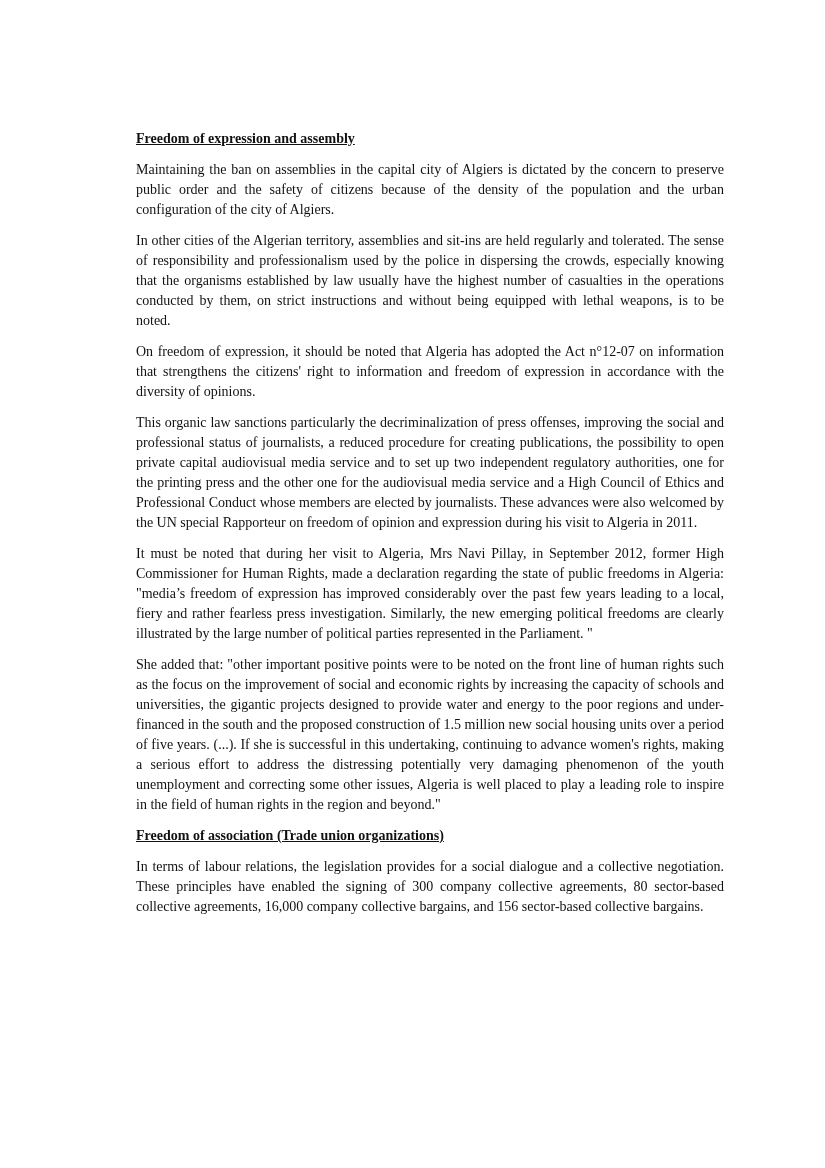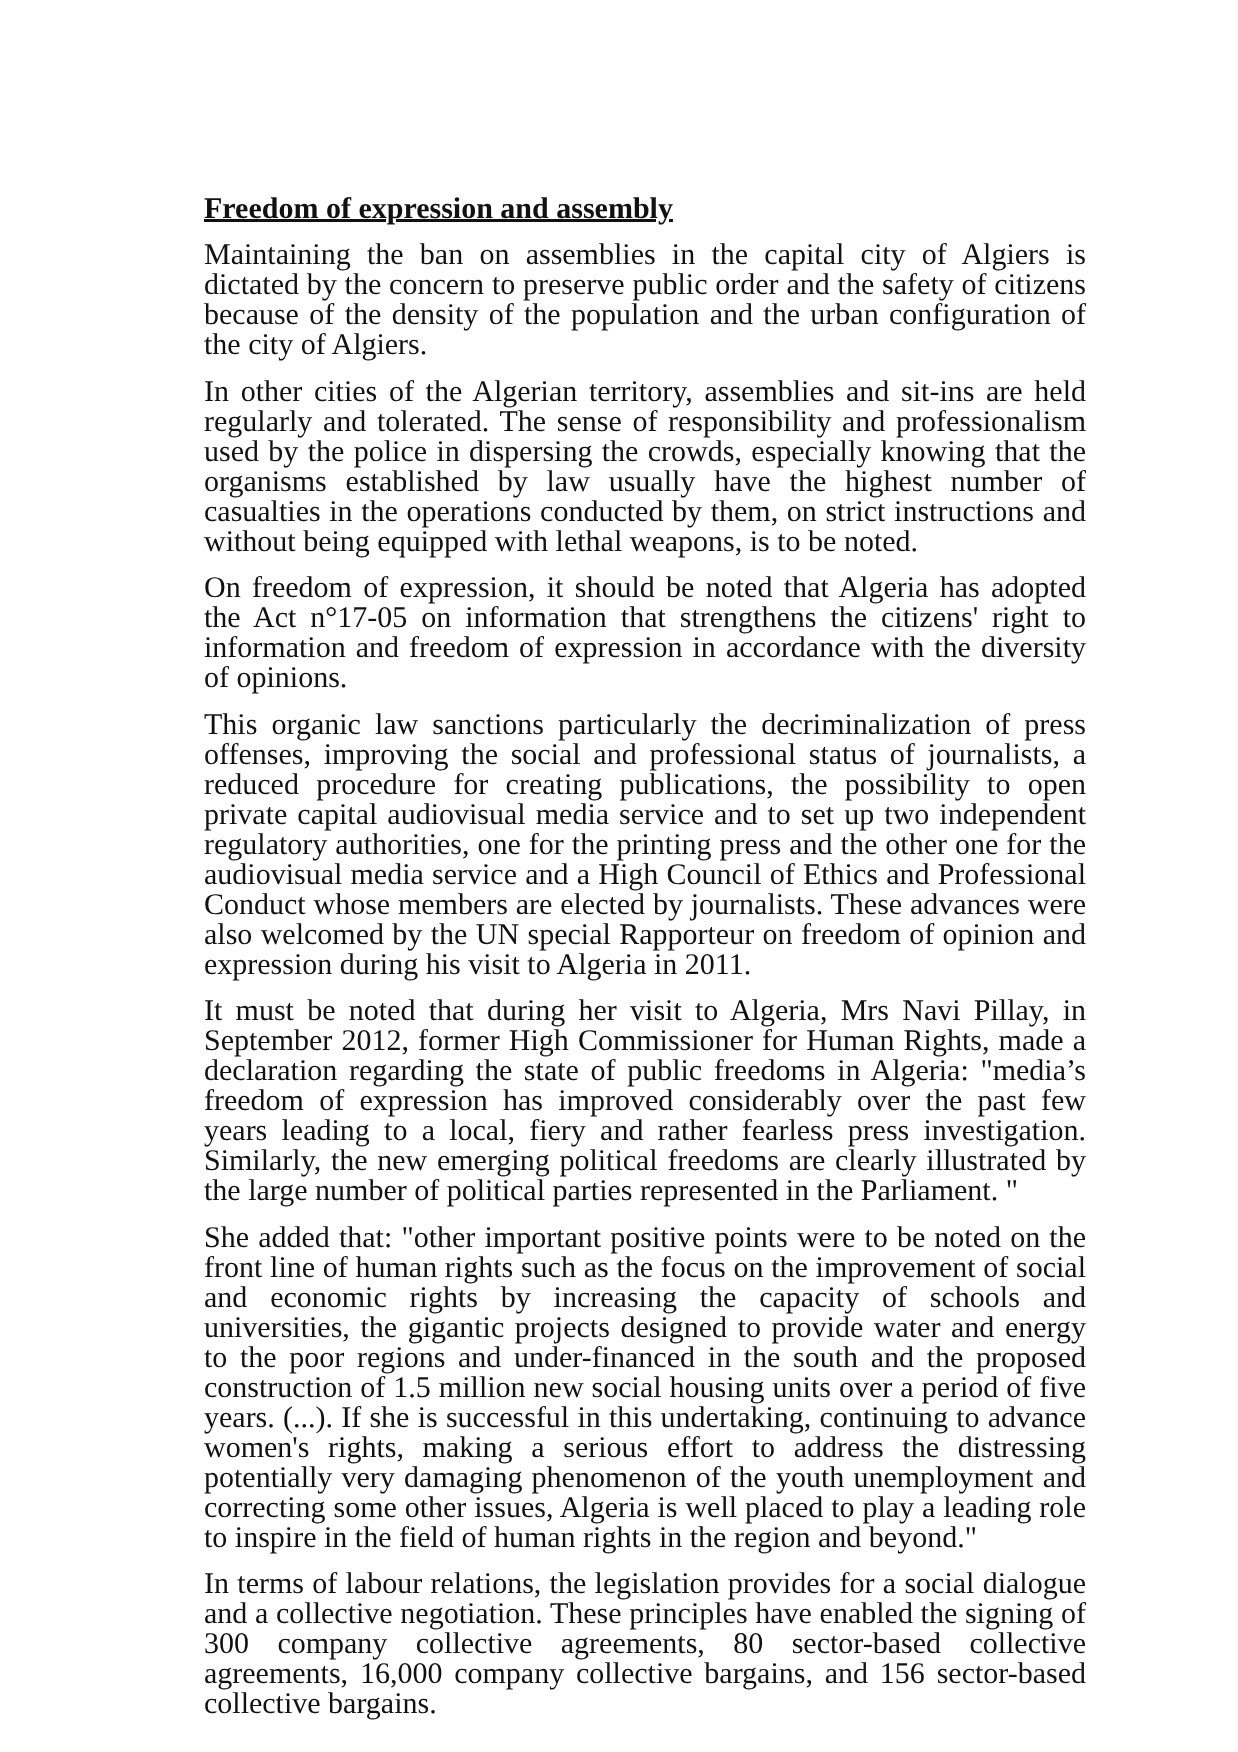--- a/index.html
+++ b/index.html
@@ -3,21 +3,21 @@
 <meta charset="utf-8">
 <style>
   html, body { margin: 0; padding: 0; background: #ffffff; }
   body { width: 825px; height: 1168px; position: relative; overflow: hidden; }
   .page {
     position: absolute;
     left: 136px;
     top: 129px;
     width: 592px;
     font-family: "Liberation Serif", "DejaVu Serif", serif;
-    font-size: 20px;
+    font-size: 14px;
     line-height: 20px;
     color: #111111;
   }
   .heading {
     font-weight: bold;
     text-decoration: underline;
     margin: 0 0 11px 0;
   }
   .para {
     margin: 0 4px 11px 0;
@@ -25,21 +25,22 @@
   }
 </style>
 </head>
 <body>
 
 <div class="page">
   <div>
     <p class="heading">Freedom of expression and assembly</p>
     <p class="para">Maintaining the ban on assemblies in the capital city of Algiers is dictated by the concern to preserve public order and the safety of citizens because of the density of the population and the urban configuration of the city of Algiers.</p>
     <p class="para">In other cities of the Algerian territory, assemblies and sit-ins are held regularly and tolerated. The sense of responsibility and professionalism used by the police in dispersing the crowds, especially knowing that the organisms established by law usually have the highest number of casualties in the operations conducted by them, on strict instructions and without being equipped with lethal weapons, is to be noted.</p>
-    <p class="para">On freedom of expression, it should be noted that Algeria has adopted the Act n°17-05 on information that strengthens the citizens' right to information and freedom of expression in accordance with the diversity of opinions.</p>
+    <p class="para">On freedom of expression, it should be noted that Algeria has adopted the Act n°12-07 on information that strengthens the citizens' right to information and freedom of expression in accordance with the diversity of opinions.</p>
     <p class="para">This organic law sanctions particularly the decriminalization of press offenses, improving the social and professional status of journalists, a reduced procedure for creating publications, the possibility to open private capital audiovisual media service and to set up two independent regulatory authorities, one for the printing press and the other one for the audiovisual media service and a High Council of Ethics and Professional Conduct whose members are elected by journalists. These advances were also welcomed by the UN special Rapporteur on freedom of opinion and expression during his visit to Algeria in 2011.</p>
     <p class="para">It must be noted that during her visit to Algeria, Mrs Navi Pillay, in September 2012, former High Commissioner for Human Rights, made a declaration regarding the state of public freedoms in Algeria: "media’s freedom of expression has improved considerably over the past few years leading to a local, fiery and rather fearless press investigation. Similarly, the new emerging political freedoms are clearly illustrated by the large number of political parties represented in the Parliament. "</p>
     <p class="para">She added that: "other important positive points were to be noted on the front line of human rights such as the focus on the improvement of social and economic rights by increasing the capacity of schools and universities, the gigantic projects designed to provide water and energy to the poor regions and under-financed in the south and the proposed construction of 1.5 million new social housing units over a period of five years. (...). If she is successful in this undertaking, continuing to advance women's rights, making a serious effort to address the distressing potentially very damaging phenomenon of the youth unemployment and correcting some other issues, Algeria is well placed to play a leading role to inspire in the field of human rights in the region and beyond."</p>
   </div>
   <div>
+    <p class="heading">Freedom of association (Trade union organizations)</p>
     <p class="para">In terms of labour relations, the legislation provides for a social dialogue and a collective negotiation. These principles have enabled the signing of 300 company collective agreements, 80 sector-based collective agreements, 16,000 company collective bargains, and 156 sector-based collective bargains.</p>
   </div>
 </div>
 
 </body></html>

